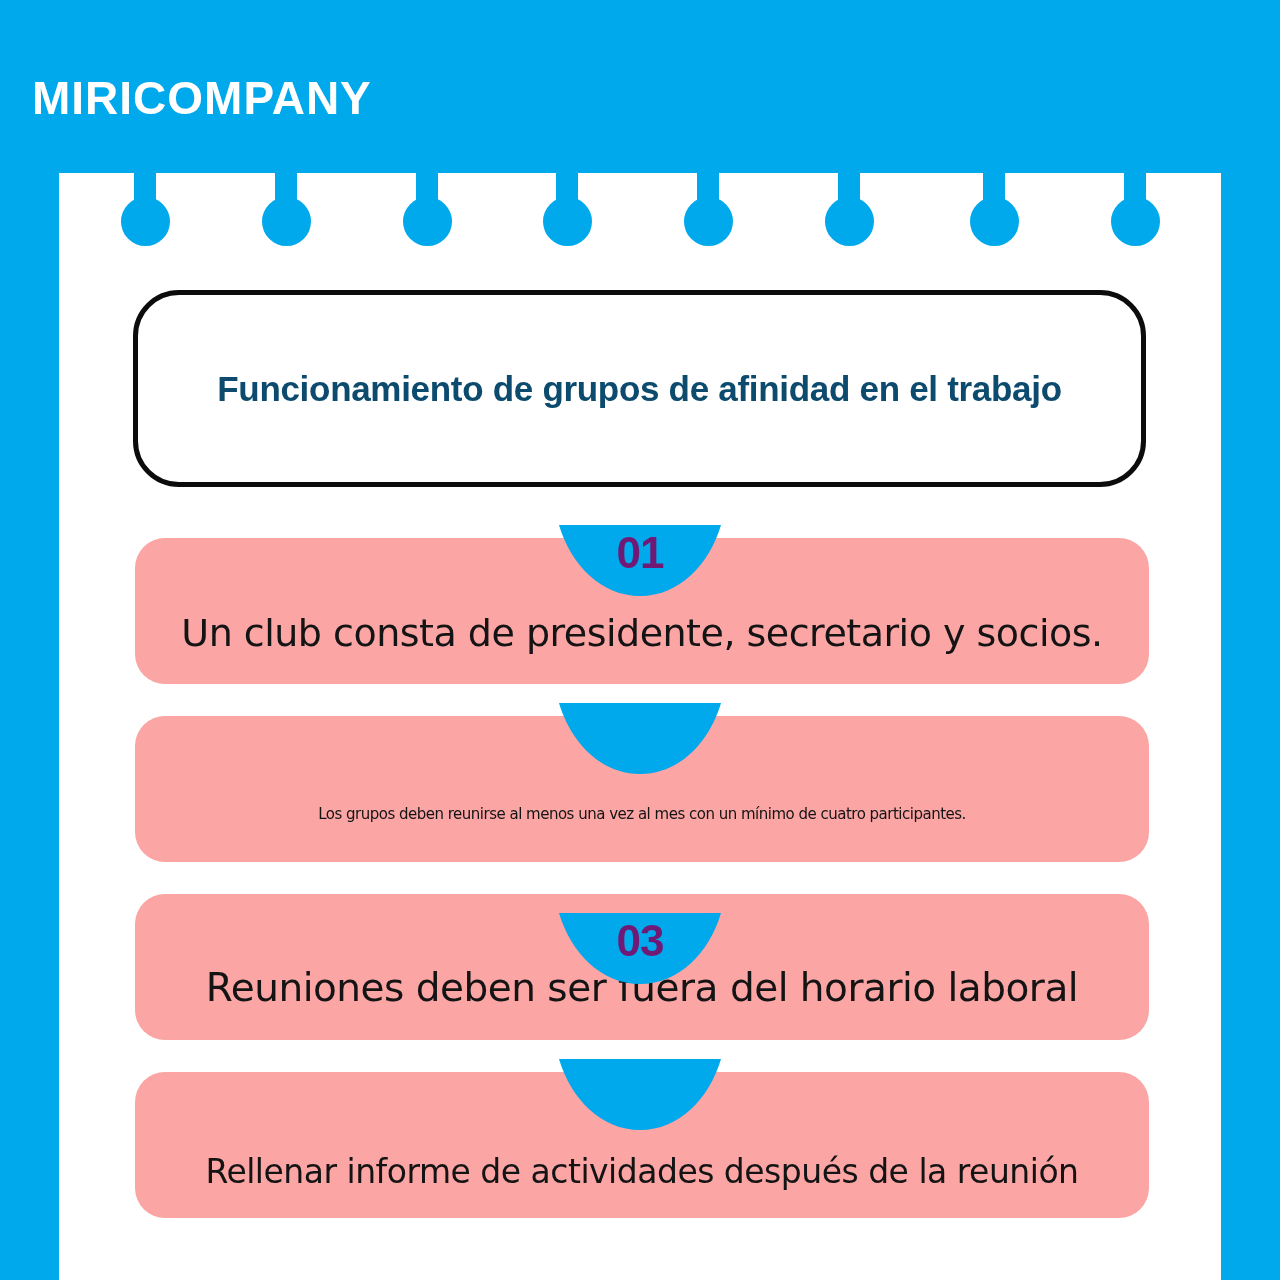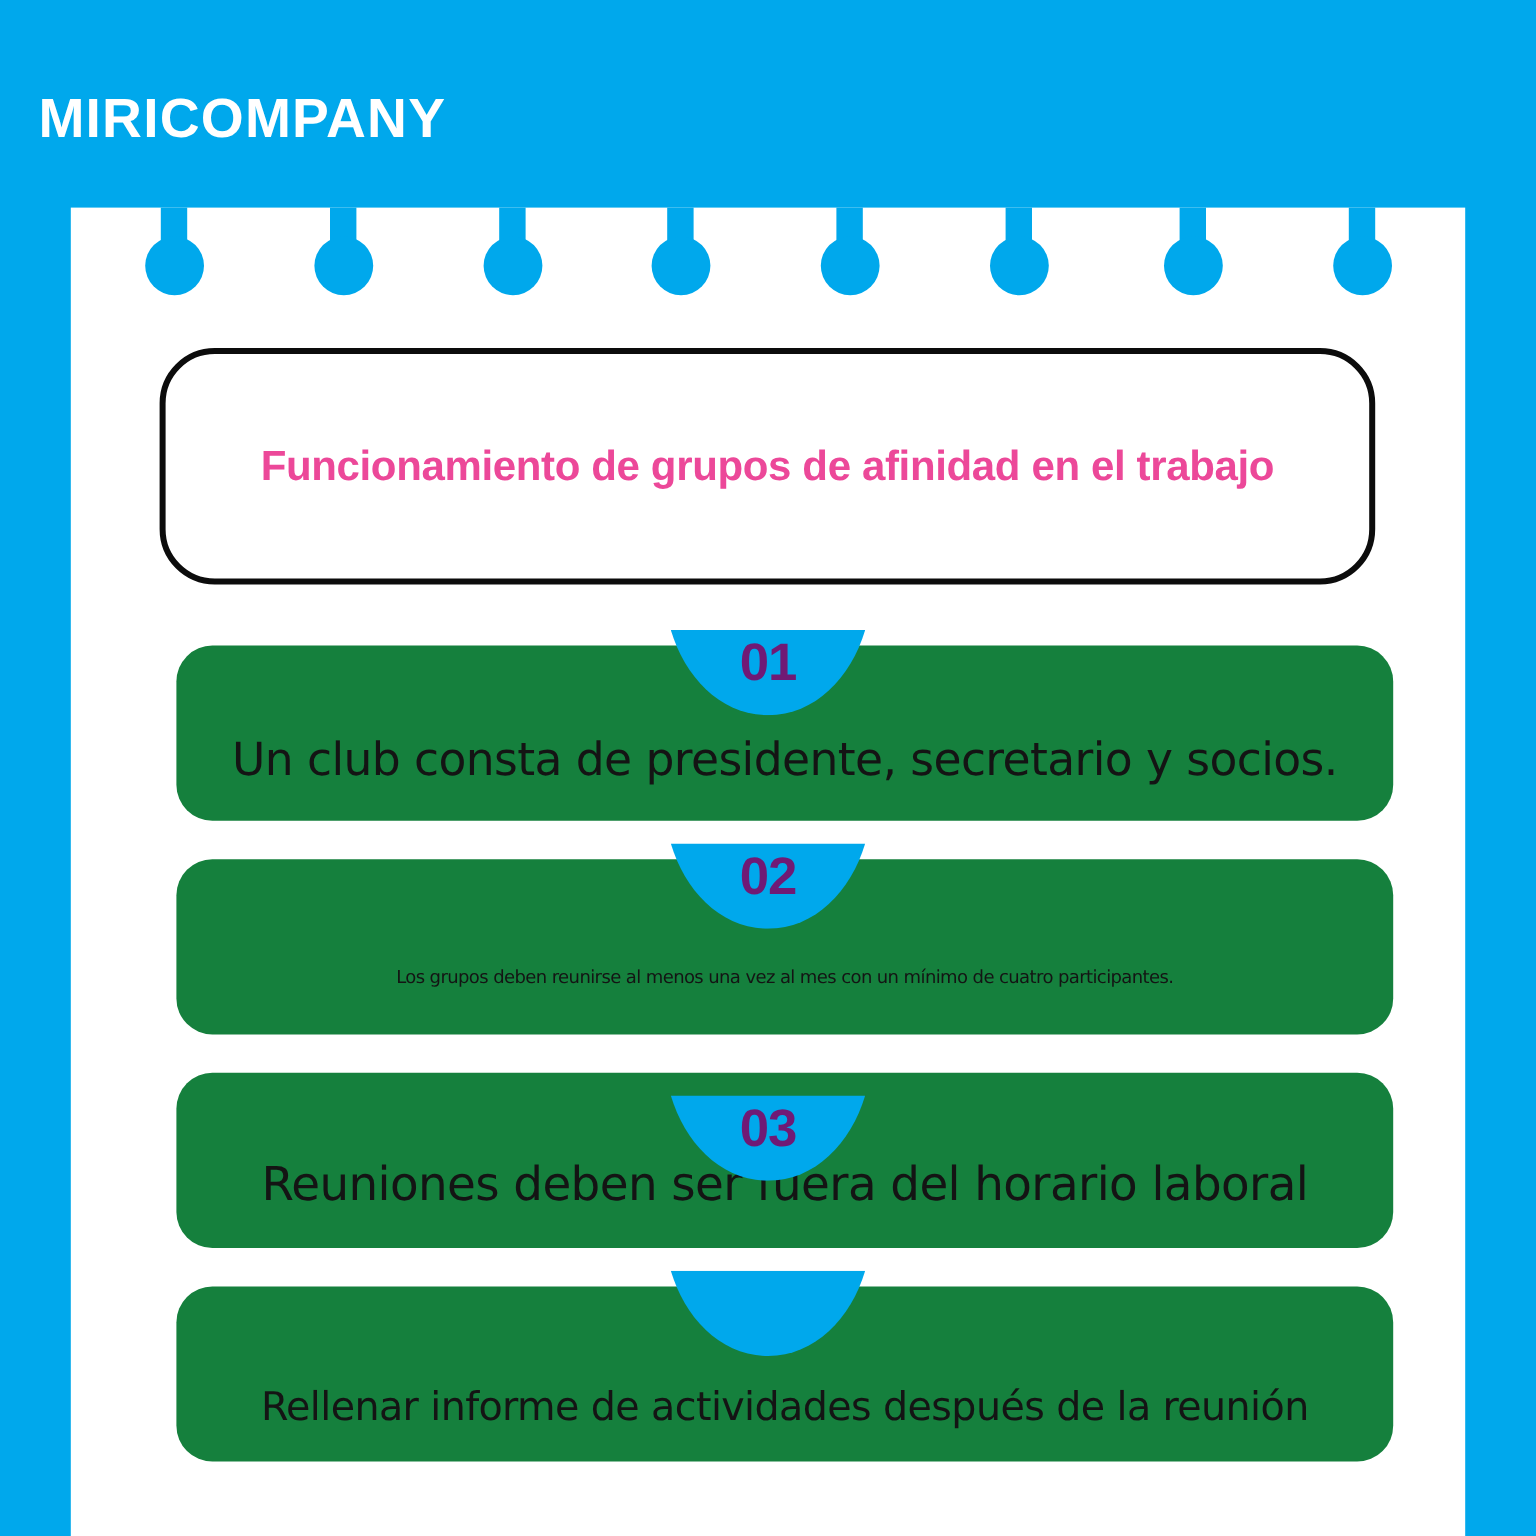--- a/index.html
+++ b/index.html
@@ -28,26 +28,26 @@
     position: absolute; left: 0; top: 24px; width: 49px; height: 49px;
     border-radius: 50%; background: #00a8ec;
   }
   .title-box {
     position: absolute; left: 133px; top: 290px;
     width: 1003px; height: 187px;
     border: 5px solid #0c0c0c; border-radius: 46px; background: #ffffff;
     display: flex; align-items: center; justify-content: center;
   }
   .title-text {
-    font-weight: 700; font-size: 35px; color: #ec4899; letter-spacing: -0.3px;
+    font-weight: 700; font-size: 35px; color: #0c4a6e; letter-spacing: -0.3px;
     white-space: nowrap;
   }
   .card {
-    position: absolute; left: 147px; width: 1014px; height: 146px;
-    background: #15803d; border-radius: 30px;
+    position: absolute; left: 135px; width: 1014px; height: 146px;
+    background: #fca5a5; border-radius: 30px;
   }
   .card-text {
     position: absolute; left: 0; width: 100%; text-align: center;
     color: #141414; white-space: nowrap;
     font-family: "DejaVu Sans", "Liberation Sans", sans-serif;
     letter-spacing: -0.5px;
   }
   .badge {
     position: absolute; left: 559px; width: 162px; height: 71px;
   }
@@ -112,21 +112,20 @@
   <div class="badge-num">01</div>
 </div>
 
 <div class="card" style="top:716px;">
   <div class="card-text" style="top:86px; font-size:15px; line-height:24px;">Los grupos deben reunirse al menos una vez al mes con un mínimo de cuatro participantes.</div>
 </div>
 <div class="badge" style="top:703px;">
   <svg width="162" height="71" viewBox="0 0 162 71">
     <path d="M0 0 L162 0 C150 40 120 71 81 71 C42 71 12 40 0 0 Z" fill="#00a8ec"></path>
   </svg>
-  <div class="badge-num">02</div>
 </div>
 
 <div class="card" style="top:894px;">
   <div class="card-text" style="top:71px; font-size:39px; line-height:46px;">Reuniones deben ser fuera del horario laboral</div>
 </div>
 <div class="badge" style="top:881px;margin-top:32px;">
   <svg width="162" height="71" viewBox="0 0 162 71">
     <path d="M0 0 L162 0 C150 40 120 71 81 71 C42 71 12 40 0 0 Z" fill="#00a8ec"></path>
   </svg>
   <div class="badge-num">03</div>

